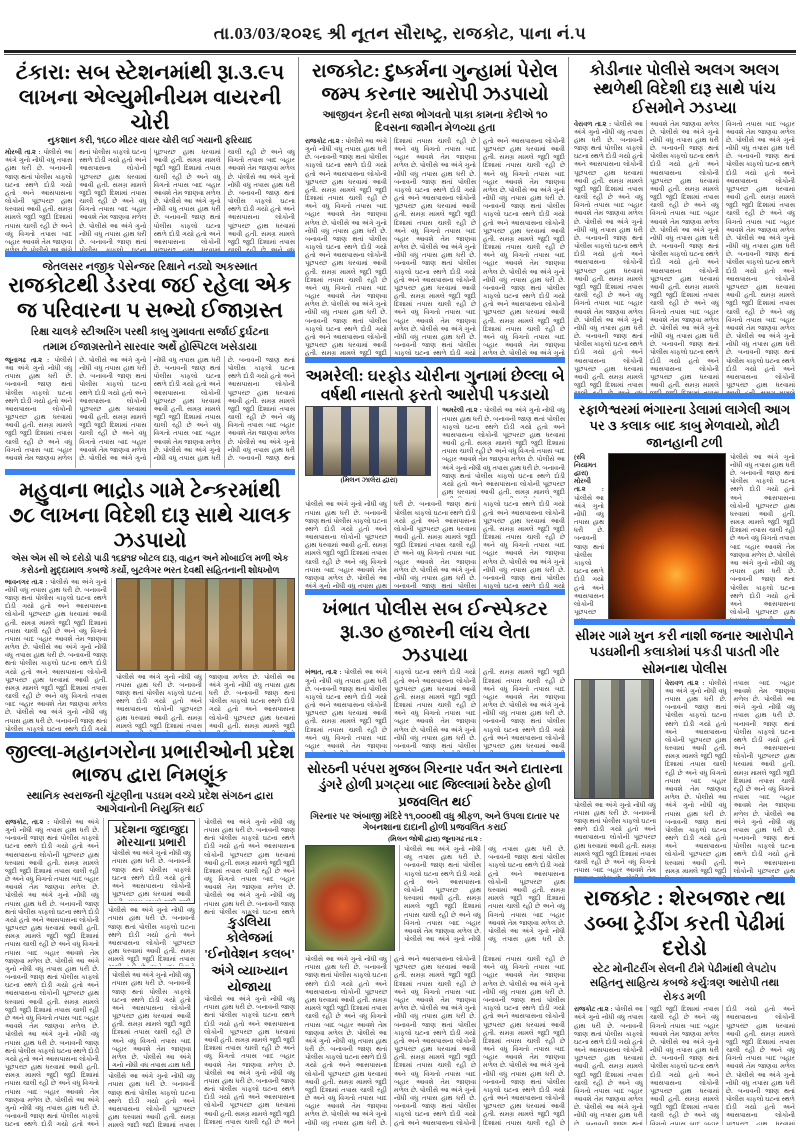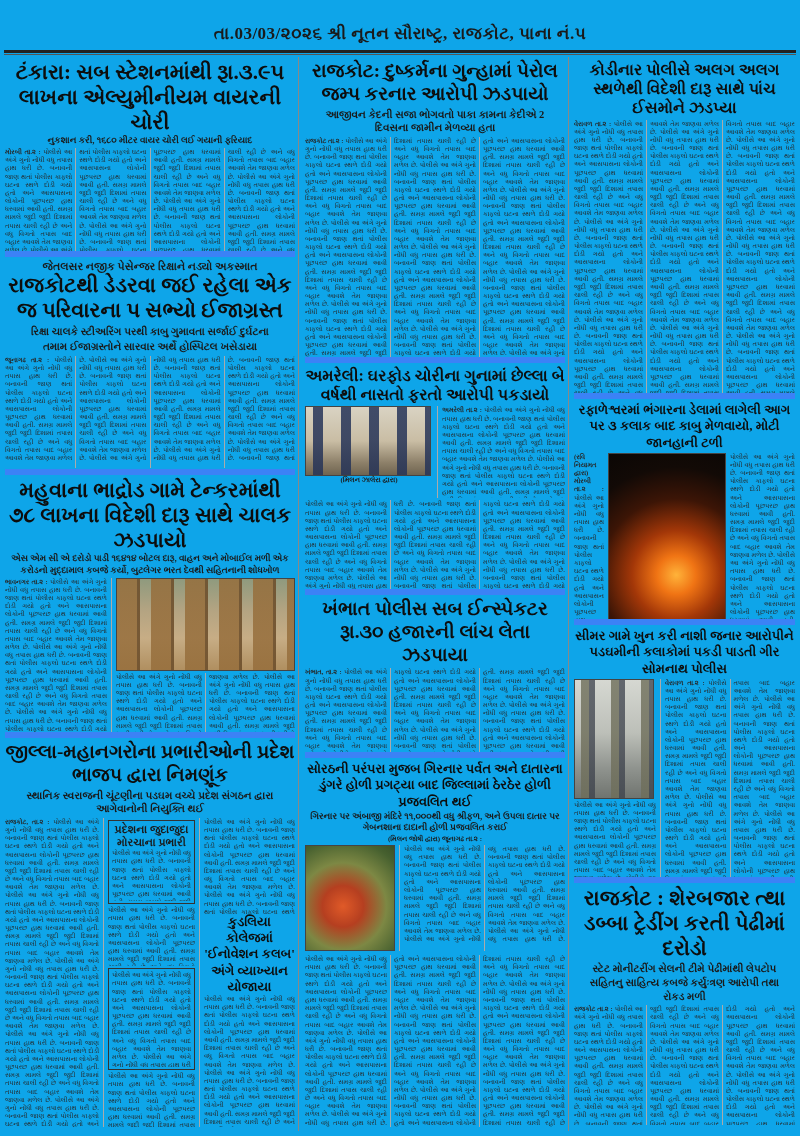--- a/index.html
+++ b/index.html
@@ -1,19 +1,19 @@
 <!DOCTYPE html>
 <html><head>
 <meta charset="utf-8">
 <style>
   * { margin:0; padding:0; box-sizing:border-box; }
   html,body { background:#e8e8e4; }
   #page {
     position:relative; width:800px; height:1136px; margin:0 auto;
-    background:#0ea5e9; color:#1a1a1a; overflow:hidden;
+    background:#ffffff; color:#1a1a1a; overflow:hidden;
     font-family:"Liberation Serif","DejaVu Sans",serif;
   }
   
   #masthead {
     position:absolute; top:24px; left:0; width:100%;
     text-align:center; font-weight:bold; font-size:17px; letter-spacing:.5px;
   }
   #masthead-rule {
     position:absolute; top:50px; left:4px; width:792px;
     border-top:3px solid #222; border-bottom:1px solid #555; height:5px;
@@ -133,21 +133,21 @@
           <div class="plain" style="height:168px"><span>પોલીસે આ અંગે ગુનો નોંધી વધુ તપાસ હાથ ધરી છે. બનાવની જાણ થતાં પોલીસ કાફલો ઘટના સ્થળે દોડી ગયો હતો અને આસપાસના લોકોની પૂછપરછ હાથ ધરવામાં આવી હતી. સમગ્ર મામલે જુદી જુદી દિશામાં તપાસ ચાલી રહી છે અને વધુ વિગતો તપાસ બાદ બહાર આવશે તેમ જાણવા મળેલ છે. પોલીસે આ અંગે ગુનો નોંધી વધુ તપાસ હાથ ધરી છે. બનાવની જાણ થતાં પોલીસ કાફલો ઘટના સ્થળે દોડી ગયો હતો અને આસપાસના લોકોની પૂછપરછ હાથ ધરવામાં આવી હતી. સમગ્ર મામલે જુદી જુદી દિશામાં તપાસ ચાલી રહી છે અને વધુ વિગતો તપાસ બાદ બહાર આવશે તેમ જાણવા મળેલ છે. પોલીસે આ અંગે ગુનો નોંધી વધુ તપાસ હાથ ધરી છે. બનાવની જાણ થતાં પોલીસ કાફલો ઘટના સ્થળે દોડી ગયો હતો અને આસપાસના લોકોની પૂછપરછ હાથ ધરવામાં આવી હતી. સમગ્ર મામલે જુદી જુદી દિશામાં તપાસ ચાલી રહી છે અને વધુ વિગતો તપાસ બાદ બહાર આવશે તેમ જાણવા મળેલ છે. પોલીસે આ અંગે ગુનો નોંધી વધુ તપાસ હાથ ધરી છે. બનાવની જાણ થતાં પોલીસ કાફલો ઘટના સ્થળે દોડી ગયો હતો અને આસપાસના લોકોની પૂછપરછ હાથ ધરવામાં આવી હતી. સમગ્ર મામલે જુદી જુદી દિશામાં તપાસ ચાલી રહી છે અને વધુ વિગતો તપાસ બાદ બહાર આવશે તેમ જાણવા મળેલ છે. પોલીસે આ અંગે ગુનો નોંધી વધુ તપાસ હાથ ધરી છે. બનાવની જાણ થતાં પોલીસ કાફલો ઘટના સ્થળે દોડી ગયો હતો અને આસપાસના લોકોની પૂછપરછ હાથ ધરવામાં આવી હતી. સમગ્ર મામલે જુદી જુદી દિશામાં તપાસ ચાલી રહી છે અને વધુ વિગતો તપાસ બાદ બહાર આવશે તેમ જાણવા મળેલ છે. </span></div>
         </div>
       </div>
     </div>
   </div>
 
   <div class="zone" id="zone-mid">
 
     <div class="story" style="height:300px">
       <div class="hl hl-lg">રાજકોટ: દુષ્કર્મના ગુન્હામાં પેરોલ જમ્પ કરનાર આરોપી ઝડપાયો</div>
-      <div class="subhead">આજીવન કેદની સજા ભોગવતો પાકા કામના કેદીએ 2 દિવસના જામીન મેળવ્યા હતા</div>
+      <div class="subhead">આજીવન કેદની સજા ભોગવતો પાકા કામના કેદીએ ૧૦ દિવસના જામીન મેળવ્યા હતા</div>
       <div class="cols c3" style="height:226px"><span class="dl">રાજકોટ તા.૨ :</span> <span>પોલીસે આ અંગે ગુનો નોંધી વધુ તપાસ હાથ ધરી છે. બનાવની જાણ થતાં પોલીસ કાફલો ઘટના સ્થળે દોડી ગયો હતો અને આસપાસના લોકોની પૂછપરછ હાથ ધરવામાં આવી હતી. સમગ્ર મામલે જુદી જુદી દિશામાં તપાસ ચાલી રહી છે અને વધુ વિગતો તપાસ બાદ બહાર આવશે તેમ જાણવા મળેલ છે. પોલીસે આ અંગે ગુનો નોંધી વધુ તપાસ હાથ ધરી છે. બનાવની જાણ થતાં પોલીસ કાફલો ઘટના સ્થળે દોડી ગયો હતો અને આસપાસના લોકોની પૂછપરછ હાથ ધરવામાં આવી હતી. સમગ્ર મામલે જુદી જુદી દિશામાં તપાસ ચાલી રહી છે અને વધુ વિગતો તપાસ બાદ બહાર આવશે તેમ જાણવા મળેલ છે. પોલીસે આ અંગે ગુનો નોંધી વધુ તપાસ હાથ ધરી છે. બનાવની જાણ થતાં પોલીસ કાફલો ઘટના સ્થળે દોડી ગયો હતો અને આસપાસના લોકોની પૂછપરછ હાથ ધરવામાં આવી હતી. સમગ્ર મામલે જુદી જુદી દિશામાં તપાસ ચાલી રહી છે અને વધુ વિગતો તપાસ બાદ બહાર આવશે તેમ જાણવા મળેલ છે. પોલીસે આ અંગે ગુનો નોંધી વધુ તપાસ હાથ ધરી છે. બનાવની જાણ થતાં પોલીસ કાફલો ઘટના સ્થળે દોડી ગયો હતો અને આસપાસના લોકોની પૂછપરછ હાથ ધરવામાં આવી હતી. સમગ્ર મામલે જુદી જુદી દિશામાં તપાસ ચાલી રહી છે અને વધુ વિગતો તપાસ બાદ બહાર આવશે તેમ જાણવા મળેલ છે. પોલીસે આ અંગે ગુનો નોંધી વધુ તપાસ હાથ ધરી છે. બનાવની જાણ થતાં પોલીસ કાફલો ઘટના સ્થળે દોડી ગયો હતો અને આસપાસના લોકોની પૂછપરછ હાથ ધરવામાં આવી હતી. સમગ્ર મામલે જુદી જુદી દિશામાં તપાસ ચાલી રહી છે અને વધુ વિગતો તપાસ બાદ બહાર આવશે તેમ જાણવા મળેલ છે. પોલીસે આ અંગે ગુનો નોંધી વધુ તપાસ હાથ ધરી છે. બનાવની જાણ થતાં પોલીસ કાફલો ઘટના સ્થળે દોડી ગયો હતો અને આસપાસના લોકોની પૂછપરછ હાથ ધરવામાં આવી હતી. સમગ્ર મામલે જુદી જુદી દિશામાં તપાસ ચાલી રહી છે અને વધુ વિગતો તપાસ બાદ બહાર આવશે તેમ જાણવા મળેલ છે. પોલીસે આ અંગે ગુનો નોંધી વધુ તપાસ હાથ ધરી છે. બનાવની જાણ થતાં પોલીસ કાફલો ઘટના સ્થળે દોડી ગયો હતો અને આસપાસના લોકોની પૂછપરછ હાથ ધરવામાં આવી હતી. સમગ્ર મામલે જુદી જુદી દિશામાં તપાસ ચાલી રહી છે અને વધુ વિગતો તપાસ બાદ બહાર આવશે તેમ જાણવા મળેલ છે. પોલીસે આ અંગે ગુનો નોંધી વધુ તપાસ હાથ ધરી છે. બનાવની જાણ થતાં પોલીસ કાફલો ઘટના સ્થળે દોડી ગયો હતો અને આસપાસના લોકોની પૂછપરછ હાથ ધરવામાં આવી હતી. સમગ્ર મામલે જુદી જુદી દિશામાં તપાસ ચાલી રહી છે અને વધુ વિગતો તપાસ બાદ બહાર આવશે તેમ જાણવા મળેલ છે. પોલીસે આ અંગે ગુનો નોંધી વધુ તપાસ હાથ ધરી છે. બનાવની જાણ થતાં પોલીસ કાફલો ઘટના સ્થળે દોડી ગયો હતો અને આસપાસના લોકોની પૂછપરછ હાથ ધરવામાં આવી હતી. સમગ્ર મામલે જુદી જુદી દિશામાં તપાસ ચાલી રહી છે અને વધુ વિગતો તપાસ બાદ બહાર આવશે તેમ જાણવા મળેલ છે. પોલીસે આ અંગે ગુનો નોંધી વધુ તપાસ હાથ ધરી છે. બનાવની જાણ થતાં પોલીસ કાફલો ઘટના સ્થળે દોડી ગયો હતો અને આસપાસના લોકોની પૂછપરછ હાથ ધરવામાં આવી હતી. સમગ્ર મામલે જુદી જુદી દિશામાં તપાસ ચાલી રહી છે અને વધુ વિગતો તપાસ બાદ બહાર આવશે તેમ જાણવા મળેલ છે. પોલીસે આ અંગે ગુનો નોંધી વધુ તપાસ હાથ ધરી છે. બનાવની જાણ થતાં પોલીસ કાફલો ઘટના સ્થળે દોડી ગયો હતો અને આસપાસના લોકોની પૂછપરછ હાથ ધરવામાં આવી હતી. સમગ્ર મામલે જુદી જુદી દિશામાં તપાસ ચાલી રહી છે અને વધુ વિગતો તપાસ બાદ બહાર આવશે તેમ જાણવા મળેલ છે. પોલીસે આ અંગે ગુનો નોંધી વધુ તપાસ હાથ ધરી છે. બનાવની જાણ થતાં પોલીસ કાફલો ઘટના સ્થળે દોડી ગયો હતો અને આસપાસના લોકોની પૂછપરછ હાથ ધરવામાં આવી હતી. સમગ્ર મામલે જુદી જુદી દિશામાં તપાસ ચાલી રહી છે અને વધુ વિગતો તપાસ બાદ બહાર આવશે તેમ જાણવા મળેલ છે. </span></div>
     </div>
 
     <div class="story" style="height:232px">
       <div class="hl hl-md">અમરેલી: ઘરફોડ ચોરીના ગુનામાં છેલ્લા બે વર્ષથી નાસતો ફરતો આરોપી પકડાયો</div>
       <div class="row" style="height:92px; margin-top:2px">
         <div style="width:128px">
           <div class="photo photo-amreli" style="width:126px; height:70px"></div>
           <div class="caption">(મિલન ઝાલેરા દ્વારા)</div>
         </div>

